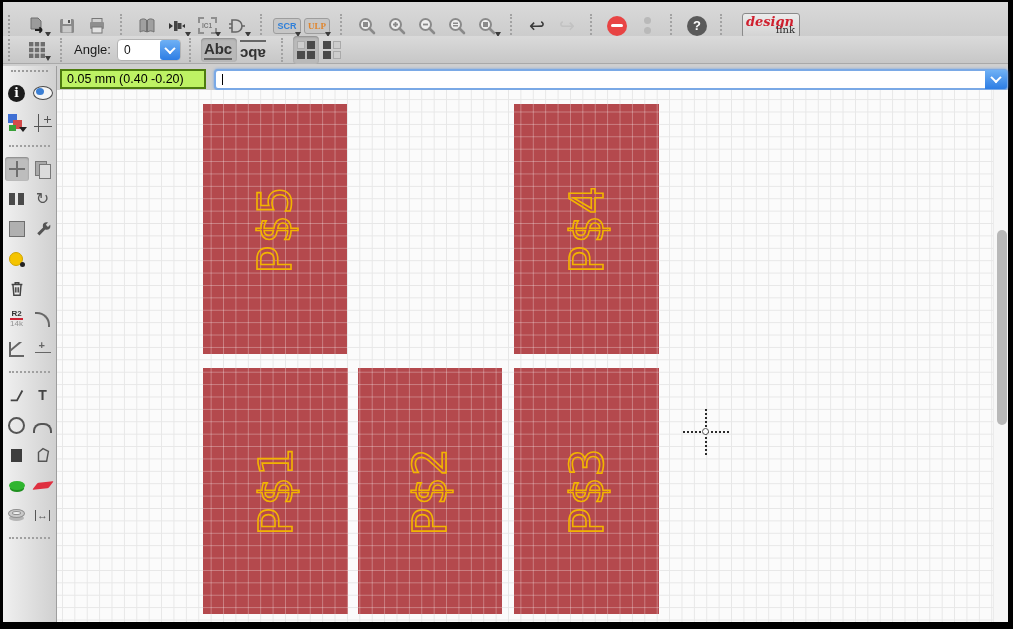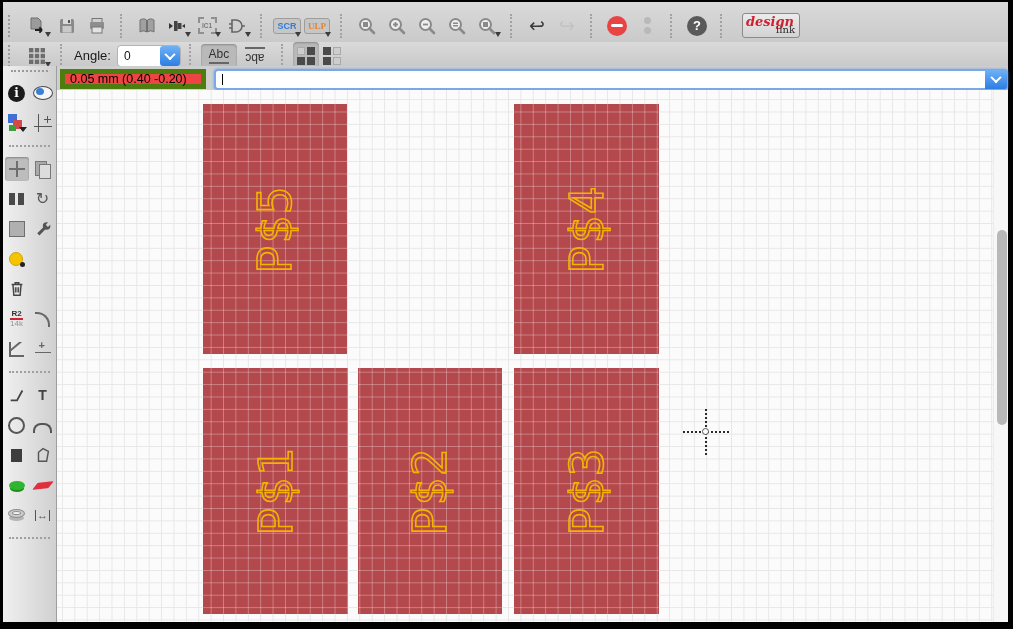--- a/index.html
+++ b/index.html
@@ -3,21 +3,21 @@
 <meta charset="utf-8">
 <style>
   html,body{margin:0;padding:0;width:1013px;height:629px;background:#000;overflow:hidden;
     font-family:"Liberation Sans","DejaVu Sans",sans-serif;-webkit-font-smoothing:antialiased;}
   .app{position:absolute;left:3px;top:2px;width:1005px;height:620px;background:#cfcfcf;}
 
   
   .tb{position:absolute;left:0;right:0;display:flex;align-items:center;
       background:linear-gradient(#dadada,#c7c7c7);border-bottom:1px solid #a9a9a9;box-sizing:border-box;}
   .tb-main{top:0;height:48px;}
-  .tb-params{top:40px;height:28px;}
+  .tb-params{top:34px;height:28px;}
   .handle{width:6px;height:22px;border-left:2px dotted #9a9a9a;margin:0 6px 0 5px;}
   .handle-h{height:6px;border-top:2px dotted #9a9a9a;margin:4px 8px 0 8px;}
   .sep{width:2px;height:24px;border-left:2px dotted #a2a2a2;margin:0 8px;}
   .tbtn{position:relative;width:30px;height:28px;display:flex;align-items:center;justify-content:center;border-radius:4px;flex:none;}
   .tbtn.small{width:26px;}
   .dd::after{content:"";position:absolute;right:1px;bottom:3px;border-left:3.5px solid transparent;
       border-right:3.5px solid transparent;border-top:5px solid #3c3c3c;}
   .pressed{background:#b9b9b9;box-shadow:inset 0 1px 2px rgba(0,0,0,.25);}
   .badge{background:#c6c6c6;border:1px solid #9d9d9d;border-radius:3px;padding:2px 3px;
       font-size:9px;font-weight:bold;letter-spacing:0;}
@@ -41,30 +41,30 @@
 
   
   .lbl{font-size:13px;color:#1a1a1a;margin:0 6px 0 2px;}
   .combo{width:64px;height:22px;background:#fff;border:1px solid #b3b3b3;border-radius:4px;
       display:flex;align-items:center;position:relative;box-sizing:border-box;}
   .combo .val{flex:1;font-size:12px;color:#111;padding-left:6px;}
   .bluebtn{width:20px;height:20px;border-radius:3px;background:linear-gradient(#6fb1f5,#2d7de4);
       display:flex;align-items:center;justify-content:center;margin-right:0px;}
   .chev{width:6px;height:6px;border-right:2px solid #fff;border-bottom:2px solid #fff;
       transform:rotate(45deg) translate(-1px,-1px);}
-  .txtbtn{min-width:30px;height:24px;border-radius:4px;display:flex;align-items:center;justify-content:center;
-      font-size:12px;color:#333;flex:none;padding:0 3px;}
+  .txtbtn{min-width:30px;height:24px;border-radius:4px;display:flex;align-items:center;justify-content:flex-start;
+      font-size:15px;color:#333;flex:none;padding:0 3px;font-weight:bold;}
   .txtbtn .u{border-bottom:2px solid #666;padding-bottom:1px;}
   .txtbtn .o{border-top:2px solid #666;padding-top:1px;}
   .pat{display:grid;grid-template-columns:8px 8px;grid-template-rows:8px 8px;gap:2px;}
   .pat i{display:block;} .pat .d{background:#4a4a4a;} .pat .l{background:#cdcdcd;border:1px solid #aaa;box-sizing:border-box;}
 
   
   .cmdrow{position:absolute;left:54px;top:64px;width:951px;height:26px;background:#cfcfcf;display:flex;align-items:center;}
-  .coords{width:146px;height:20px;background:#ef4444;border:5px solid #4d7c0f;margin-left:3px;
+  .coords{width:146px;height:20px;background:#bef264;border:2px solid #4d7c0f;margin-left:3px;
       font-size:12.5px;color:#000;display:flex;align-items:center;padding-left:5px;box-sizing:border-box;flex:none;}
   .cmdwrap{position:relative;margin-left:8px;height:21px;flex:1;background:#fff;border:2px solid #7aa9e6;
       border-radius:4px;box-shadow:0 0 3px rgba(90,150,230,.8);box-sizing:border-box;display:flex;align-items:center;}
   .cmdwrap input{position:absolute;left:4px;top:0;height:100%;width:80%;border:none;outline:none;
       font-size:12px;background:transparent;padding:0;}
   .caret{position:absolute;left:6px;top:3px;width:1px;height:11px;background:#000;}
   .cmd-arrow{position:absolute;right:-1px;top:-1px;width:22px;height:19px;border-radius:0 3px 3px 0;
       background:linear-gradient(#6fb1f5,#2d7de4);display:flex;align-items:center;justify-content:center;}
 
   

